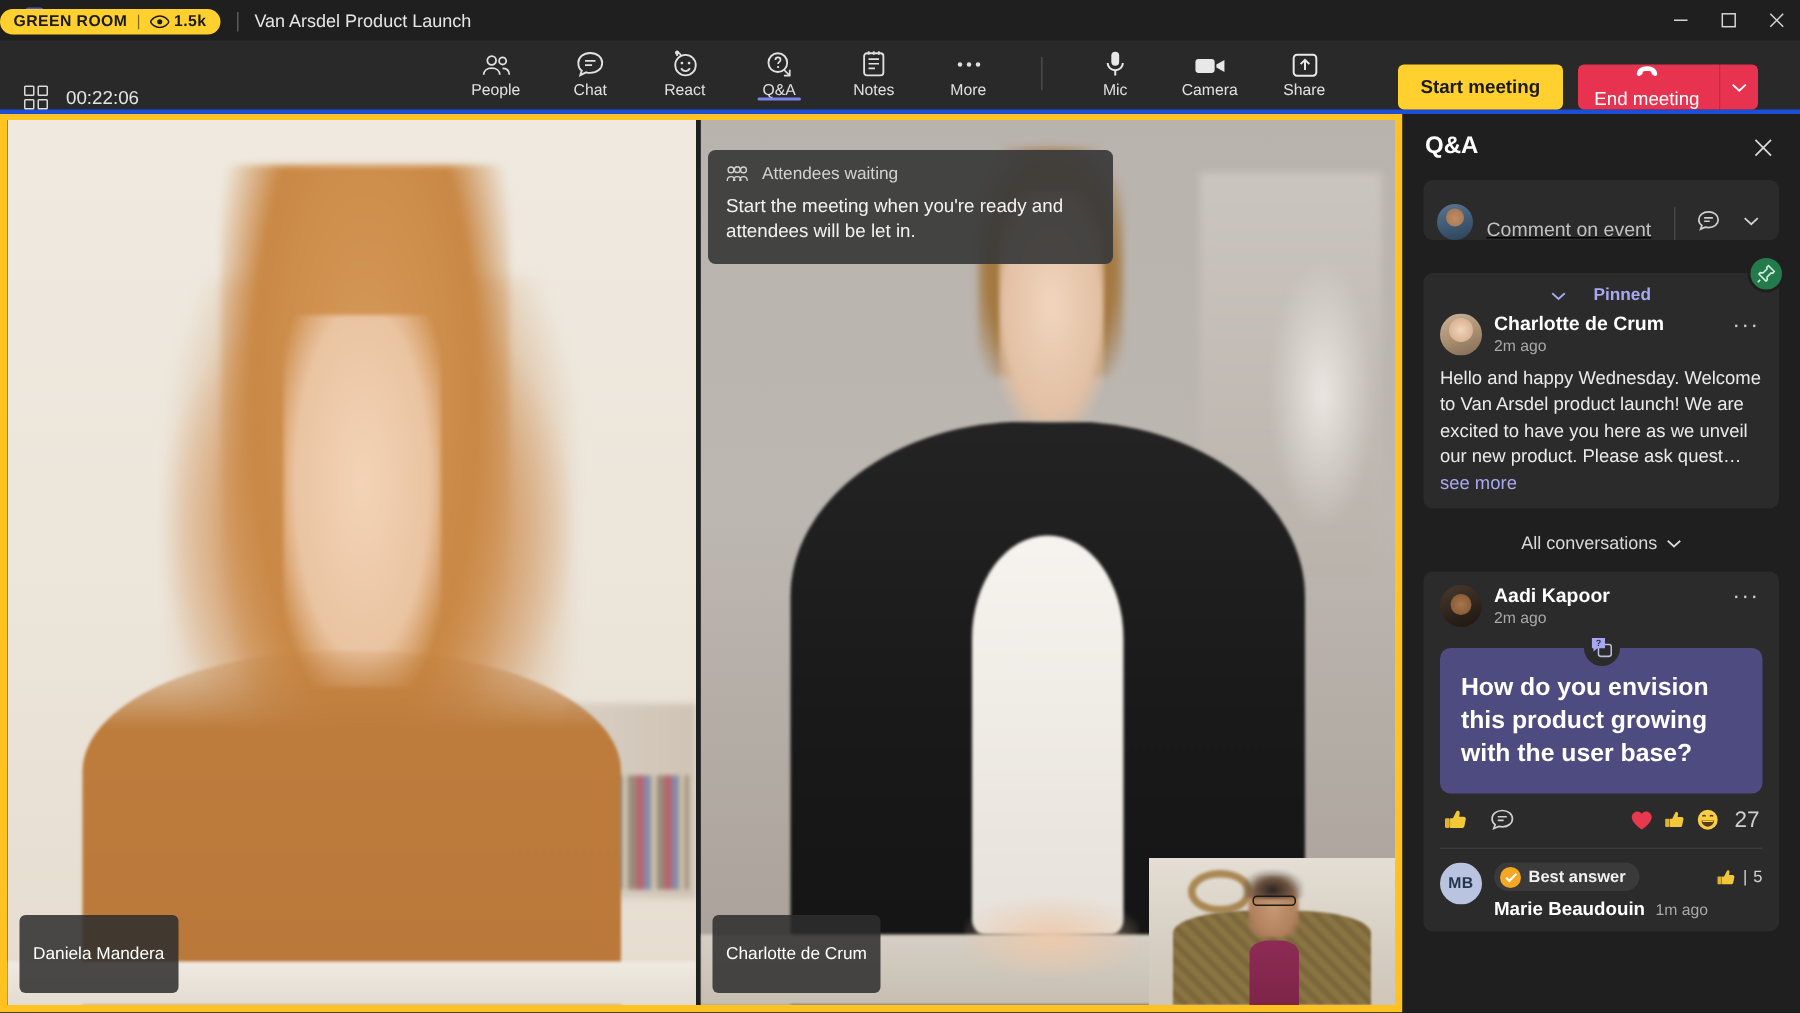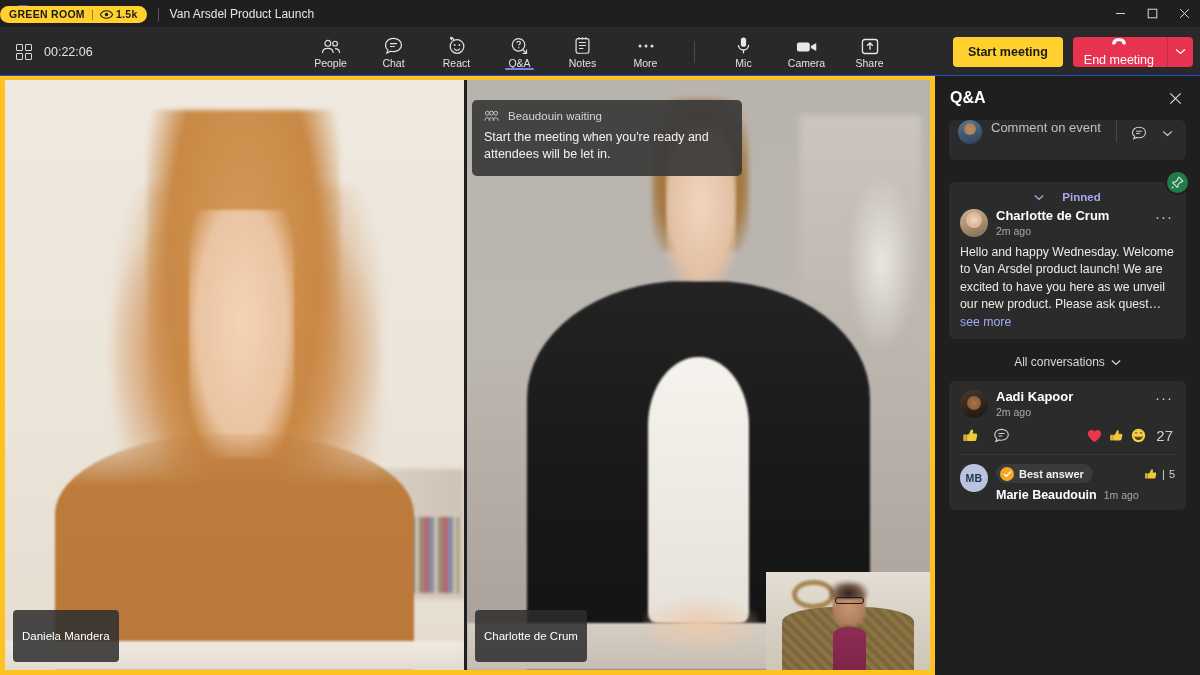--- a/index.html
+++ b/index.html
@@ -47,41 +47,41 @@
   .tb-divider { width: 1px; height: 13px; background: #5a5a5a; margin: 0 11px; }
   .tb-title { color: #e6e6e6; font-size: 12px; }
   .tb-right { margin-left: auto; display: flex; height: 28px; }
   .wbtn {
     width: 32px; height: 28px; display: flex; align-items: center; justify-content: center;
     color: #d6d6d6;
   }
 
   
   .toolbar {
-    height: 48px; flex: 0 0 48px; background: #292929; display: flex; align-items: center;
-    position: relative; border-bottom: 1px solid #1d4ed8;
+    height: 48px; flex: 0 0 48px; background: #292929; display: flex; align-items: flex-end;
+    position: relative; border-bottom: 3px solid #1d4ed8;
   }
   .tool-left { display: flex; align-items: center; gap: 12px; padding-left: 16px; color: #e3e3e3; font-size: 12.5px; }
   .grid-ico { display: grid; grid-template-columns: 7px 7px; grid-template-rows: 7px 7px; gap: 2px; }
   .grid-ico i { border: 1.3px solid #d9d9d9; border-radius: 1px; display: block; }
   .tool-center {
     position: absolute; left: 50%; transform: translateX(-50%);
     display: flex; align-items: center; height: 48px; gap: 16px;
   }
   .tool-item {
     width: 47px; height: 48px; display: flex; flex-direction: column; align-items: center;
     justify-content: center; gap: 2px; color: #e1e1e1; font-size: 10.5px; position: relative;
   }
   .tool-item .ico { height: 20px; display: flex; align-items: flex-end; }
   .tool-item.active::after {
     content: ""; position: absolute; bottom: 6px; left: 9px; right: 9px;
     height: 2px; background: #7b83eb; border-radius: 2px;
   }
   .tool-sep { width: 1px; height: 22px; background: #4b4b4b; margin: 0 9px; }
-  .tool-right { margin-left: auto; display: flex; align-items: center; gap: 10px; padding-right: 7px; }
+  .tool-right { margin-left: auto; display: flex; align-items: center; gap: 10px; padding-right: 28px; }
   .btn-start {
     background: #FFD02E; color: #1a1a1a; font-weight: bold; font-size: 12.5px;
     border: none; border-radius: 4px; height: 30px; padding: 0 15px; cursor: pointer;
     font-family: "Liberation Sans", sans-serif;
   }
   .btn-end-wrap { display: flex; height: 30px; }
   .btn-end {
     background: #E73350; color: #fff; font-weight: normal; font-size: 12.5px;
     border: none; border-radius: 4px 0 0 4px; height: 30px; padding: 0 13px 0 11px;
     display: flex; align-items: center; gap: 7px; cursor: pointer;
@@ -243,21 +243,21 @@
     min-height: 0; position: relative;
   }
   .panel-head {
     height: 44px; display: flex; align-items: center; padding: 0 12px 0 15px;
   }
   .panel-title { color: #fff; font-size: 16px; font-weight: bold; }
   .panel-close { margin-left: auto; color: #d8d8d8; width: 26px; height: 26px; display:flex; align-items:center; justify-content:center; border-radius: 4px; }
 
   .composer {
     margin: 0 14px 10px 14px; background: #2b2b2b; border-radius: 6px; height: 40px;
-    display: flex; align-items: flex-start; padding: 0 4px 0 9px; gap: 9px;
+    display: flex; align-items: flex-end; padding: 0 4px 0 9px; gap: 9px; text-decoration: underline;
   }
   .avatar { border-radius: 50%; overflow: hidden; flex: 0 0 auto; position: relative; }
   .av-24 { width: 24px; height: 24px; }
   .av-28 { width: 28px; height: 28px; }
   .av-img-a { background: linear-gradient(165deg,#5d758f 0%,#46617c 40%,#2d4257 100%); width:100%; height:100%; position:relative; }
   .av-img-a::after {
     content:""; position:absolute; left:26%; top:14%; width:48%; height:50%;
     background: radial-gradient(ellipse at 50% 55%, #c08e66 0%, #a97a55 70%, rgba(169,122,85,0) 88%);
     border-radius: 50%;
   }
@@ -553,21 +553,21 @@
         <div class="v-right-hands"></div>
 
         <div class="attendee-toast">
           <div class="row1">
             <svg width="15" height="12" viewBox="0 0 18 13">
               <circle cx="4" cy="3.2" r="2.3" fill="none" stroke="#d3d3d3" stroke-width="1.1"></circle>
               <circle cx="9" cy="3" r="2.3" fill="none" stroke="#d3d3d3" stroke-width="1.1"></circle>
               <circle cx="14" cy="3.2" r="2.3" fill="none" stroke="#d3d3d3" stroke-width="1.1"></circle>
               <path d="M1 12c0-2.2 1.3-3.4 3-3.4s3 1.2 3 3.4M6 12c0-2.2 1.3-3.4 3-3.4s3 1.2 3 3.4M11 12c0-2.2 1.3-3.4 3-3.4s3 1.2 3 3.4" fill="none" stroke="#d3d3d3" stroke-width="1.1"></path>
             </svg>
-            <span>Beaudouin waiting</span>
+            <span>Attendees waiting</span>
           </div>
           <div class="msg">Start the meeting when you're ready and attendees will be let in.</div>
         </div>
 
         <div class="pip">
           <div class="pip-bg"></div>
           <div class="pip-wallring"></div>
           <div class="pip-jacket"></div>
           <div class="pip-shirt"></div>
           <div class="pip-head"></div>
@@ -658,20 +658,30 @@
             <div class="avatar av-28">
                 <div class="av-img-c"></div>
               </div>
             <div class="msg-meta">
               <div class="msg-name">Aadi Kapoor</div>
               <div class="msg-time">2m ago</div>
             </div>
             <div class="msg-more">···</div>
           </div>
 
+          <div class="q-bubble">
+            <div class="q-badge">
+              <svg width="18" height="18" viewBox="0 0 19 19">
+                <rect x="7" y="7" width="9" height="8.4" rx="1.6" fill="none" stroke="#bcbcdc" stroke-width="1.1"></rect>
+                <path d="M2.4 2.4h9.2v7.2H6.3L3.5 12V9.6H2.4z" fill="#a6a9f0"></path>
+                <text x="7" y="8.4" font-size="6.4" font-weight="bold" fill="#2b2b3f" text-anchor="middle" font-family="Liberation Sans, sans-serif">?</text>
+              </svg>
+            </div>
+            <span>How do you envision this product growing with the user base?</span>
+          </div>
 
           <div class="q-actions">
             <div class="qa-left">
               <span>
                 <svg width="17" height="17" viewBox="0 0 18 18">
                   <path d="M5 8h2l2.3-4.6c.3-.6.8-.8 1.4-.7.7.1 1.2.8 1.1 1.5l-.4 2.7h3.2c1 0 1.7.9 1.5 1.8l-1 4.8c-.2.8-.9 1.3-1.6 1.3H5z" fill="#F2C83B"></path>
                   <rect x="1.4" y="8" width="3.4" height="6.8" rx=".8" fill="#E0B233"></rect>
                 </svg>
               </span>
               <span>

